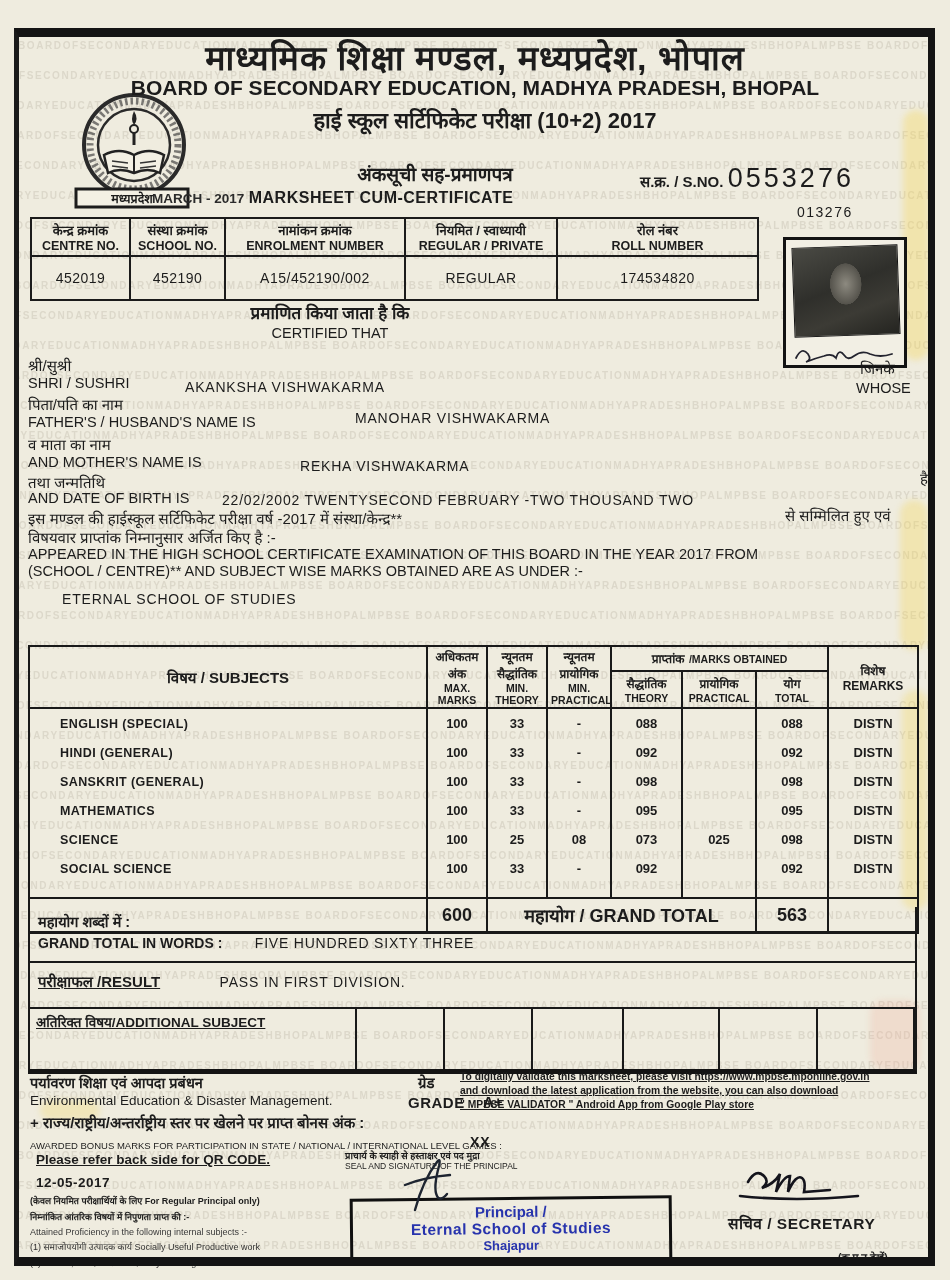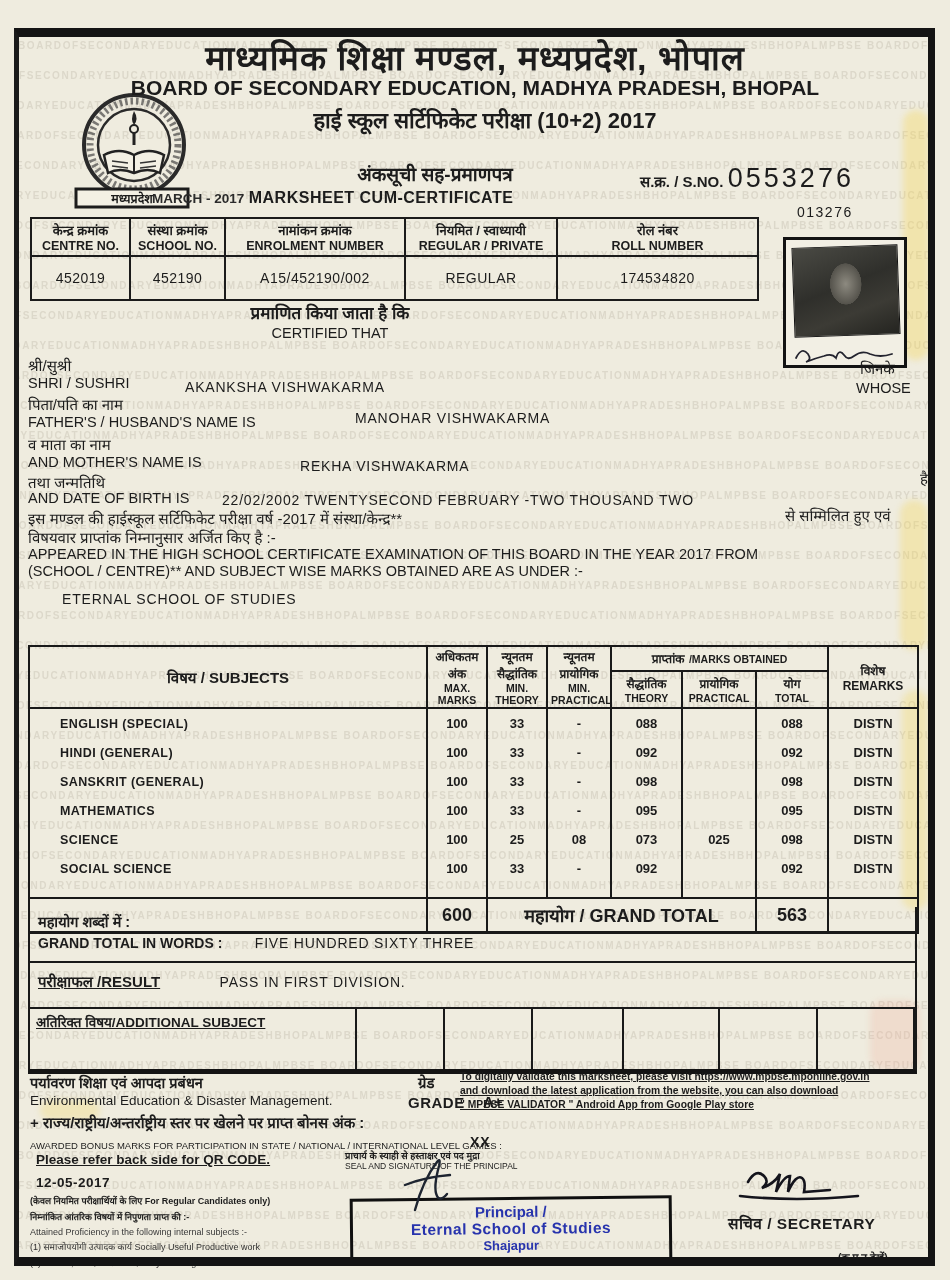--- a/index.html
+++ b/index.html
@@ -422,21 +422,21 @@
     <div class="abs hiline b" style="left:30px;top:1112px;font-size:15px;">+ राज्य/राष्ट्रीय/अन्तर्राष्ट्रीय स्तर पर खेलने पर प्राप्त बोनस अंक :</div>
     <div class="abs" style="left:30px;top:1140px;font-size:9.5px;white-space:nowrap;">AWARDED BONUS MARKS FOR PARTICIPATION IN STATE / NATIONAL / INTERNATIONAL LEVEL GAMES :</div>
     <div class="abs b" style="left:470px;top:1134px;font-size:14px;letter-spacing:1px;">XX</div>
 
     <div class="abs b uline" style="left:36px;top:1152px;font-size:13.5px;">Please refer back side for QR CODE.</div>
     <div class="abs b" style="left:345px;top:1149px;font-size:9.5px;white-space:nowrap;">प्राचार्य के स्याही से हस्ताक्षर एवं पद मुद्रा</div>
     <div class="abs" style="left:345px;top:1161px;font-size:8.5px;white-space:nowrap;">SEAL AND SIGNATURE OF THE PRINCIPAL</div>
     <div class="abs b" style="left:36px;top:1175px;font-size:13.5px;letter-spacing:0.5px;">12-05-2017</div>
 
     <div class="abs" style="left:30px;top:1194px;width:320px;">
-      <div class="f-small b" style="margin-bottom:3px;">(केवल नियमित परीक्षार्थियों के लिए For Regular Candidates only)</div>
+      <div class="f-small b" style="margin-bottom:3px;">(केवल नियमित परीक्षार्थियों के लिए For Regular Principal only)</div>
       <div class="f-small b" style="margin-bottom:4px;">निम्नांकित आंतरिक विषयों में निपुणता प्राप्त की :-</div>
       <div class="f-small" style="margin-bottom:3px;color:#3a3a3a;">Attained Proficiency in the following internal subjects :-</div>
       <div class="f-small" style="margin-bottom:3px;color:#333;">(1) समाजोपयोगी उत्पादक कार्य Socially Useful Productive work</div>
       <div class="f-small" style="color:#333;">(2) शारीरिक, योग एवं नैतिक शिक्षा Physical Yoga &amp; Moral Education</div>
     </div>
 
     <div class="abs stamp">
       <div class="l1">Principal /</div>
       <div class="l2">Eternal School of Studies</div>
       <div class="l3">Shajapur</div>

